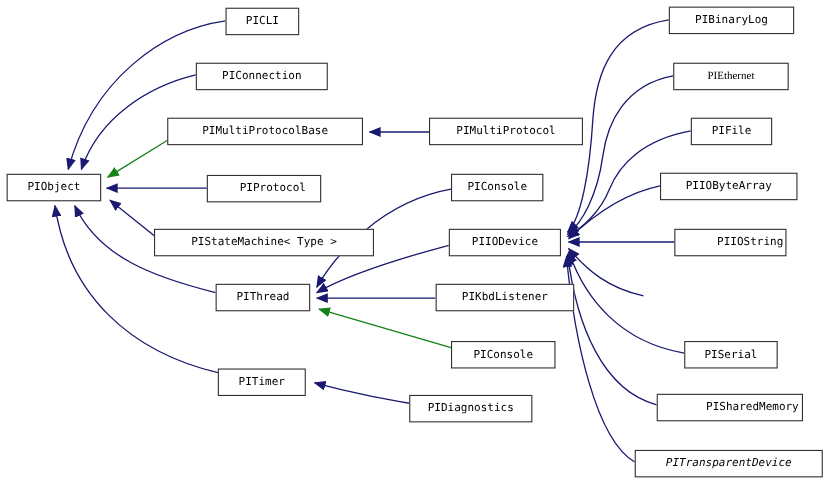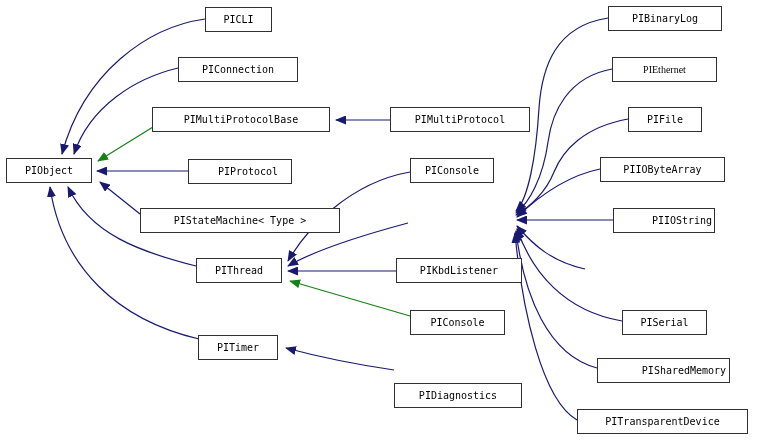--- a/index.html
+++ b/index.html
@@ -86,25 +86,26 @@
   <div class="node" style="left:6px;   top:158px; width:86px;">PIObject</div>
   <div class="node" style="left:205px; top:7px;   width:67px;">PICLI</div>
   <div class="node" style="left:178px; top:57px;  width:120px;">PIConnection</div>
   <div class="node" style="left:152px; top:107px; width:178px;">PIMultiProtocolBase</div>
   <div class="node" style="left:188px; top:159px; width:104px;padding-left:16px;">PIProtocol</div>
   <div class="node" style="left:140px; top:208px; width:200px;">PIStateMachine&lt; Type &gt;</div>
   <div class="node" style="left:196px; top:258px; width:86px;">PIThread</div>
   <div class="node" style="left:198px; top:335px; width:80px;">PITimer</div>
   <div class="node" style="left:390px; top:107px; width:140px;">PIMultiProtocol</div>
   <div class="node" style="left:410px; top:158px; width:84px;">PIConsole</div>
+  <div class="node" style="left:408px; top:208px; width:102px;">PIIODevice</div>
   <div class="node" style="left:396px; top:258px; width:126px;">PIKbdListener</div>
   <div class="node" style="left:410px; top:310px; width:95px;">PIConsole</div>
-  <div class="node" style="left:394px; top:359px; width:128px;margin-top:24px;">PIDiagnostics</div>
+  <div class="node" style="left:372px; top:359px; width:112px;">PIDiagnostics</div>
   <div class="node" style="left:608px; top:6px;   width:114px;">PIBinaryLog</div>
   <div class="node" style="left:612px; top:57px;  width:105px;font-family:Liberation Serif, serif;">PIEthernet</div>
   <div class="node" style="left:628px; top:107px; width:74px;">PIFile</div>
   <div class="node" style="left:600px; top:157px; width:125px;">PIIOByteArray</div>
   <div class="node" style="left:613px; top:208px; width:102px;padding-left:36px;">PIIOString</div>
   <div class="node" style="left:622px; top:310px; width:85px;">PISerial</div>
   <div class="node" style="left:597px; top:358px; width:133px;padding-left:41px;">PISharedMemory</div>
-  <div class="node" style="left:577px; top:409px; width:171px;">PITransparentDevice</div>
+  <div class="node" style="left:577px; top:409px; width:171px;font-style:italic;">PITransparentDevice</div>
 
 </div>
 
 </body></html>

